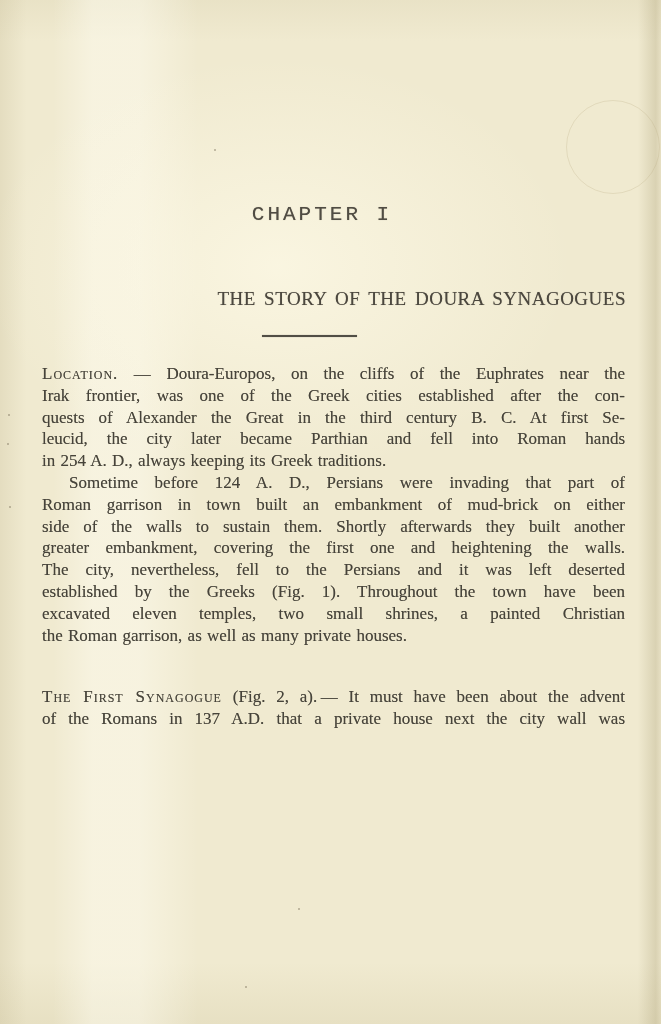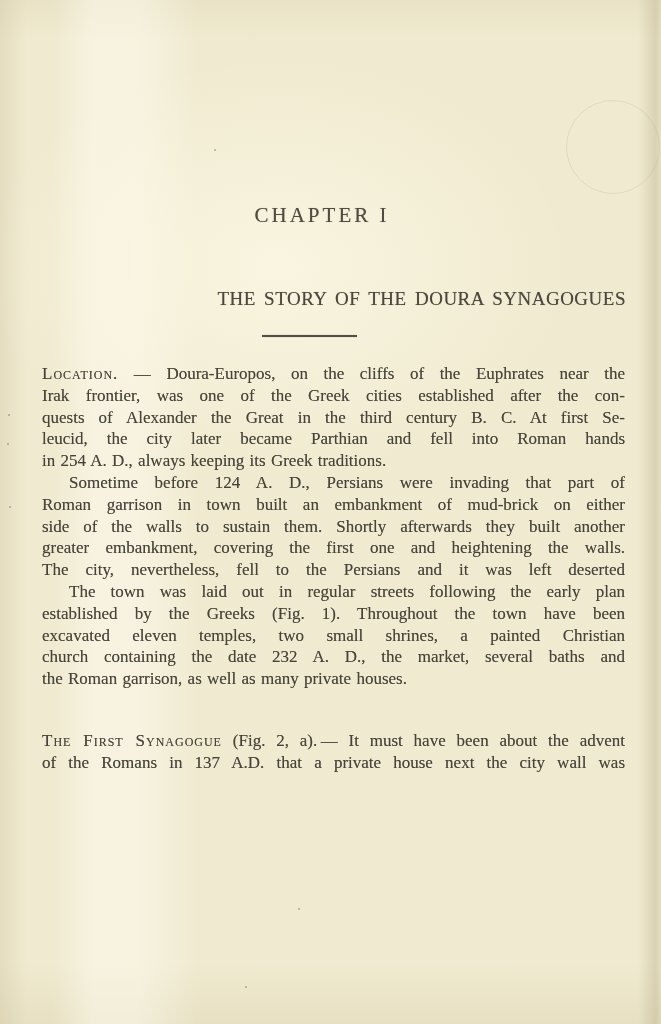--- a/index.html
+++ b/index.html
@@ -27,20 +27,21 @@
   .chapter-title {
     position: absolute;
     top: 203px;
     left: 0;
     width: 644px;
     text-align: center;
     font-size: 21px;
     letter-spacing: 3px;
     color: #504c43;
     text-shadow: 0 0 0.7px rgba(80,76,66,0.55);
+    font-family: Liberation Mono, monospace;
   }
   .section-title {
     position: absolute;
     top: 288px;
     left: 0;
     width: 626px;
     text-align: right;
     font-size: 19px;
     letter-spacing: 0.5px;
     word-spacing: 3px;
@@ -123,24 +124,22 @@
         <div class="line last">in 254 A. D., always keeping its Greek traditions.</div>
       </div>
       <div class="paragraph">
         <div class="line indent">Sometime before 124 A. D., Persians were invading that part of</div>
         <div class="line">Roman garrison in town built an embankment of mud-brick on either</div>
         <div class="line">side of the walls to sustain them. Shortly afterwards they built another</div>
         <div class="line">greater embankment, covering the first one and heightening the walls.</div>
         <div class="line">The city, nevertheless, fell to the Persians and it was left deserted</div>
       </div>
       <div class="paragraph">
-        <div class="line indent">The town was laid out in regular streets following the early plan</div>
         <div class="line">established by the Greeks (Fig. 1). Throughout the town have been</div>
         <div class="line">excavated eleven temples, two small shrines, a painted Christian</div>
-        <div class="line">church containing the date 232 A. D., the market, several baths and</div>
         <div class="line last">the Roman garrison, as well as many private houses.</div>
       </div>
       <div class="paragraph gap-before">
         <div class="line"><span class="smallcaps">The First Synagogue</span> (Fig. 2, a). — It must have been about the advent</div>
         <div class="line">of the Romans in 137 A.D. that a private house next the city wall was</div>
       </div>
     </div>
 
   <div class="speck" style="left:214px; top:149px;"></div>
   <div class="speck" style="left:8px;  top:414px;"></div>

